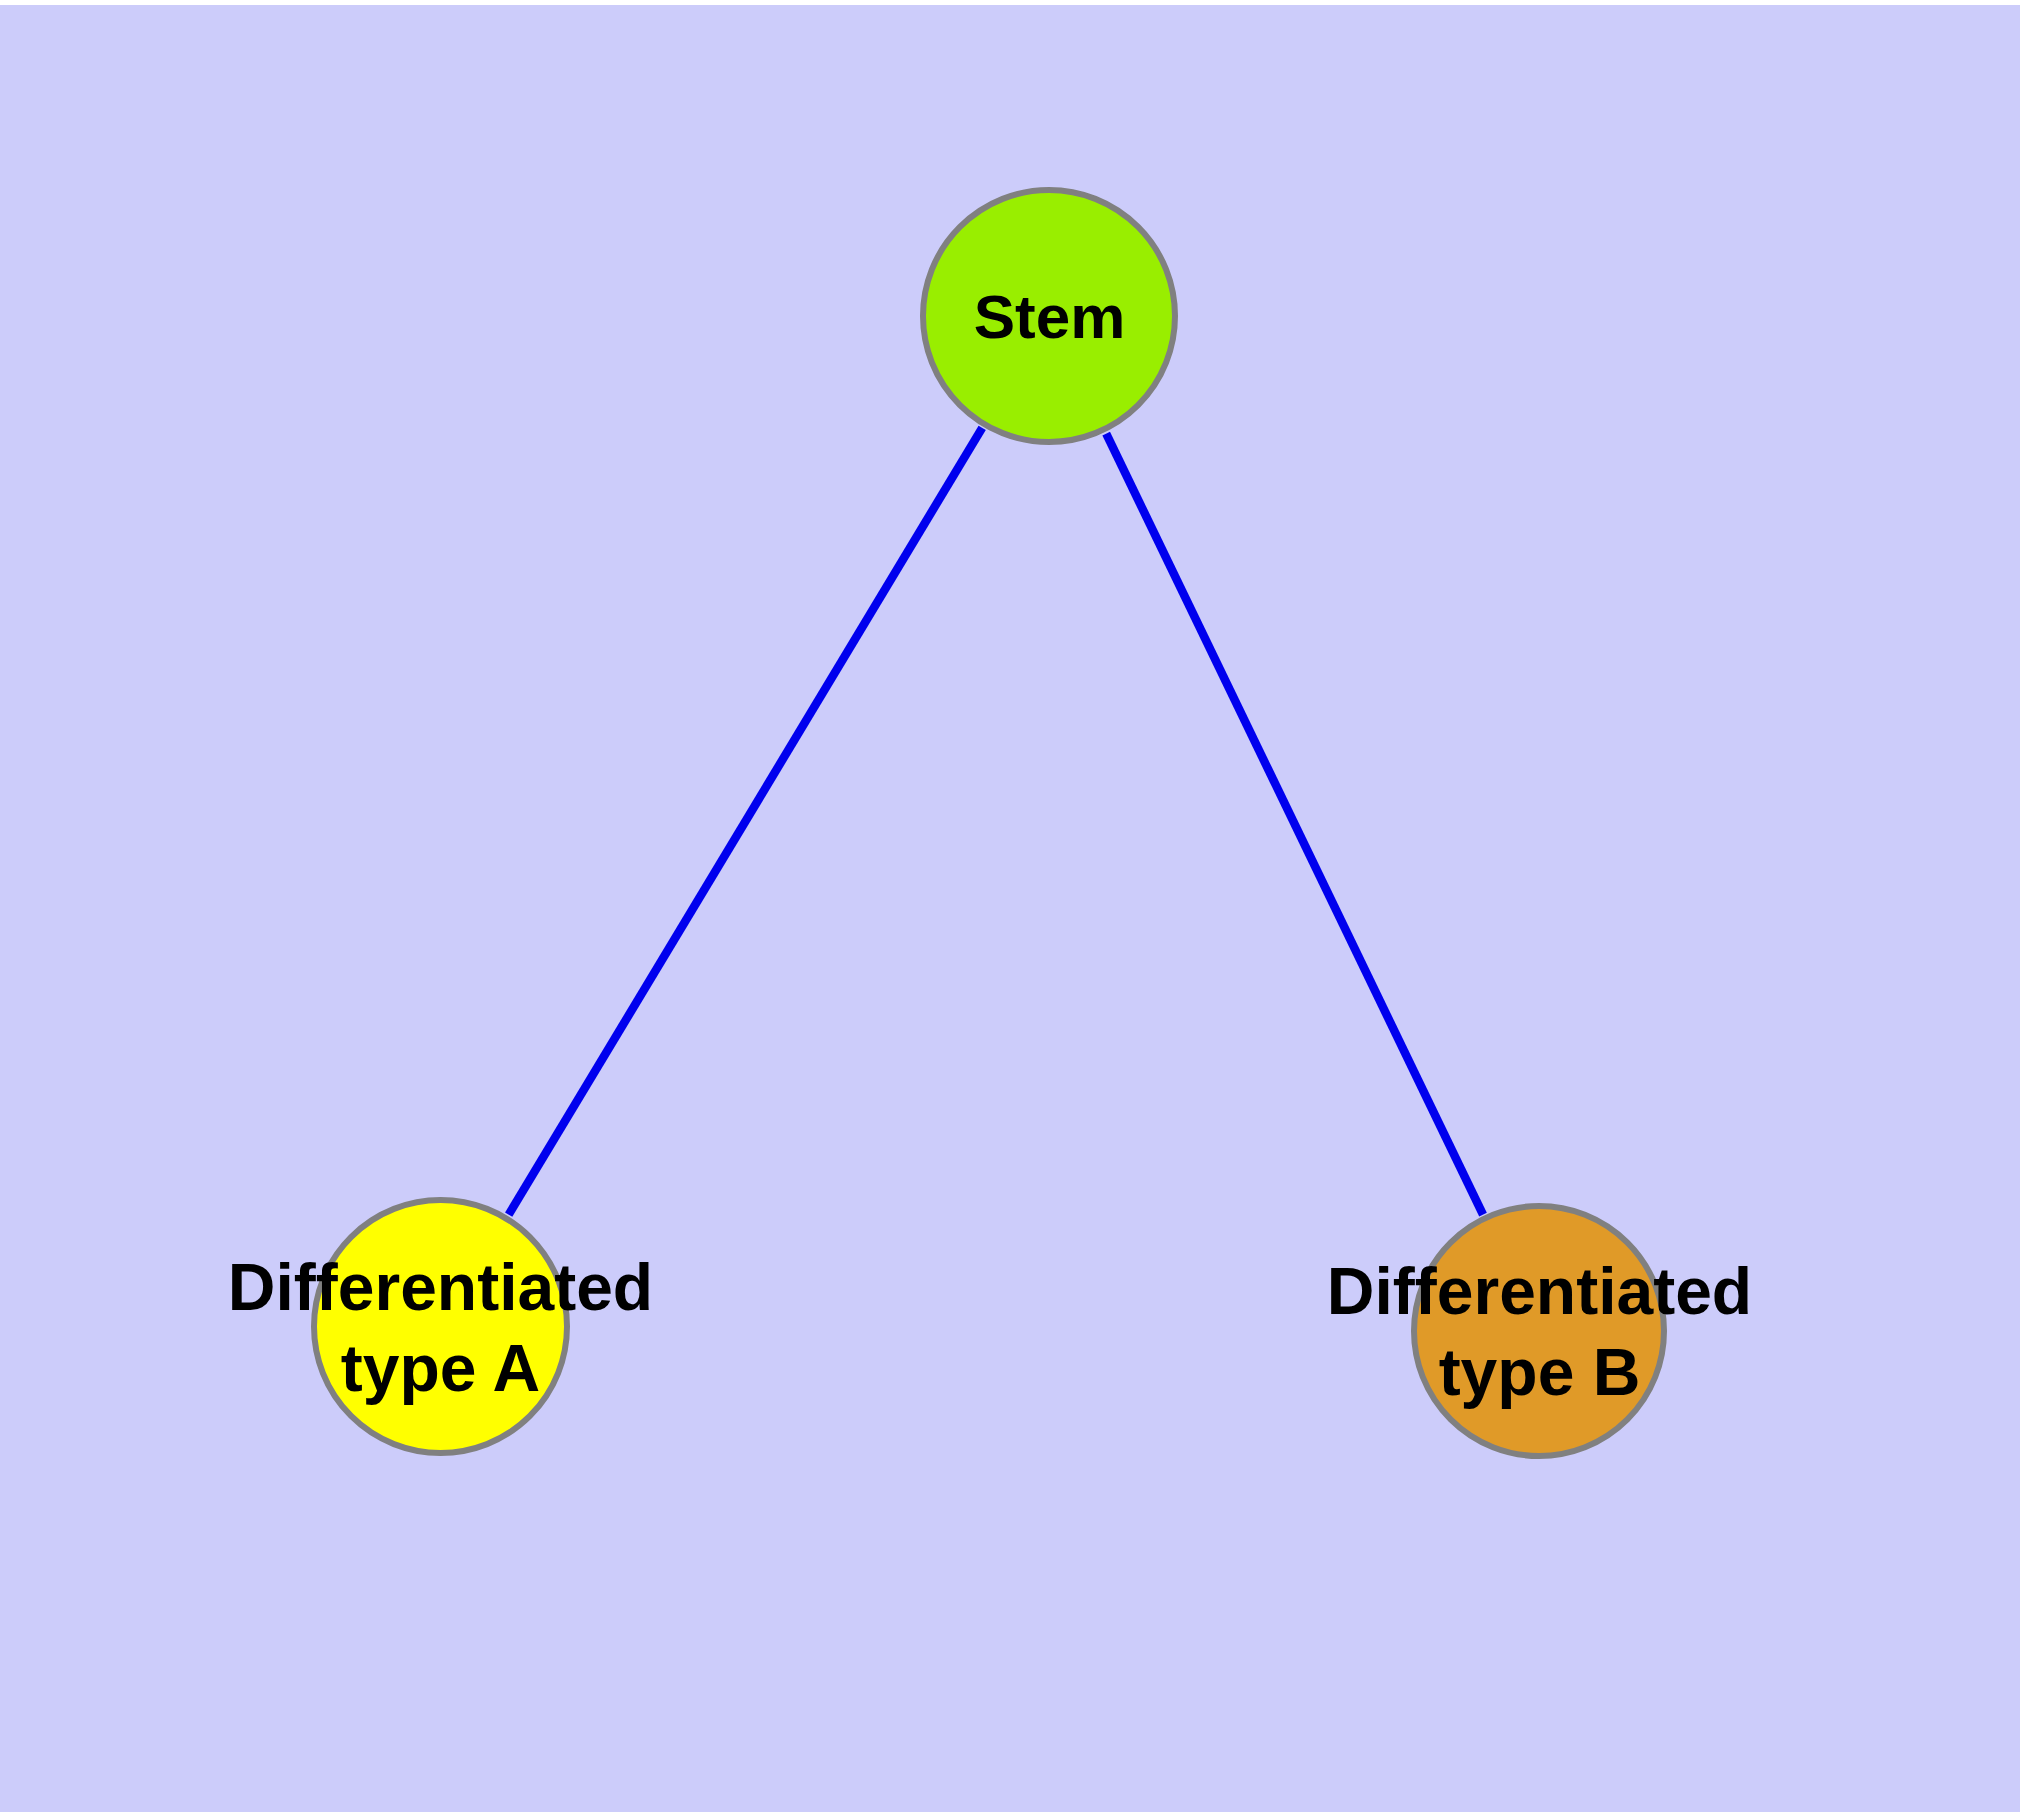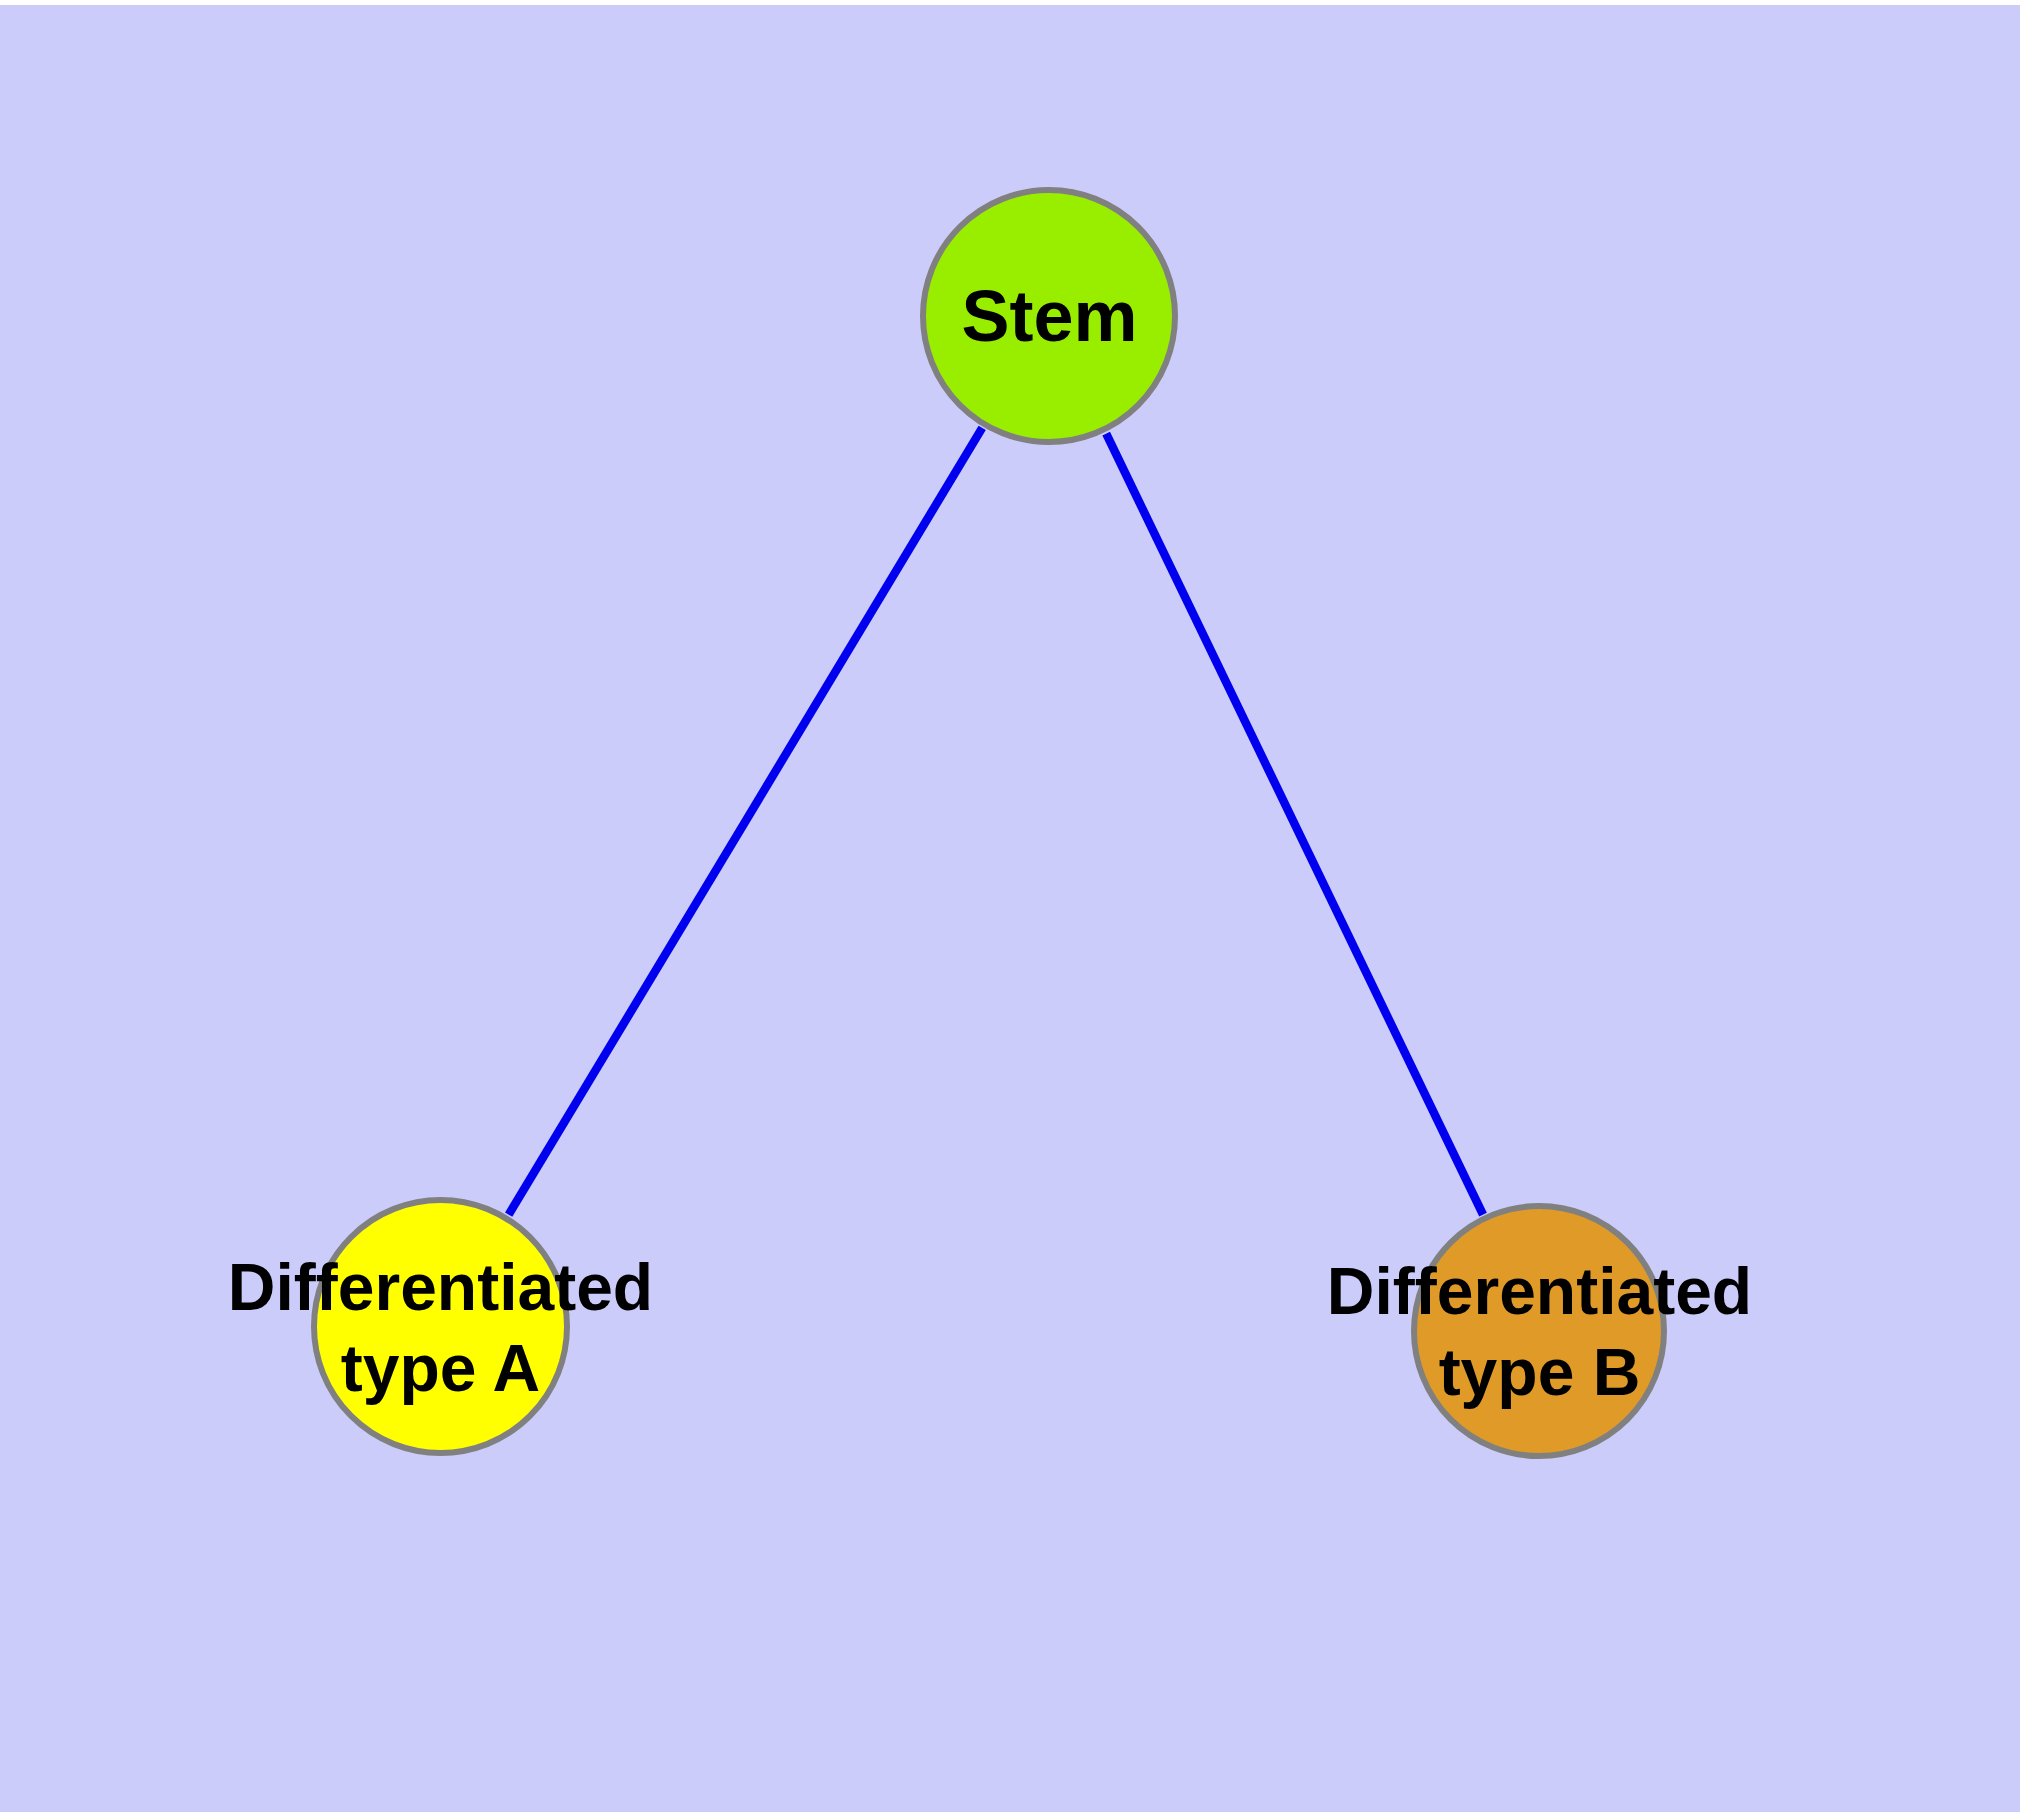--- a/index.html
+++ b/index.html
@@ -61,21 +61,21 @@
 
     <svg id="edge-layer" viewBox="0 0 2384 2132" xmlns="http://www.w3.org/2000/svg">
       <line id="edge-stem-diff_a" x1="1158.5888137489574" y1="498.9464417792394" x2="599.9268433046209" y2="1427.1967631442722" stroke="#0000ee" stroke-width="10" stroke-linecap="butt"></line>
       <line id="edge-stem-diff_b" x1="1304.9189770084704" y1="505.70057864385365" x2="1749.515561803273" y2="1427.2000744642232" stroke="#0000ee" stroke-width="10" stroke-linecap="butt"></line>
     </svg>
 
     <div class="graph-node" id="node-stem" style="left: 920px; top: 182px; width: 258px; height: 258px; background: rgb(153, 238, 0); border-color: rgb(128, 128, 128); border-width: 6.8px;"></div>
     <div class="graph-node" id="node-diff_a" style="left: 311px; top: 1192px; width: 259px; height: 259px; background: rgb(255, 255, 0); border-color: rgb(128, 128, 128); border-width: 6.8px;"></div>
     <div class="graph-node" id="node-diff_b" style="left: 1411px; top: 1198px; width: 256px; height: 256px; background: rgb(224, 154, 40); border-color: rgb(128, 128, 128); border-width: 6.8px;"></div>
 
-    <div class="node-label" id="label-stem" style="font-size: 72px; color: rgb(0, 0, 0); width: 1017px; left: 541px; top: 271px; line-height: 81px;">Stem</div>
+    <div class="node-label" id="label-stem" style="font-size: 62px; color: rgb(0, 0, 0); width: 1017px; left: 541px; top: 271px; line-height: 81px;">Stem</div>
     <div class="node-label" id="label-diff_a" style="font-size: 66px; color: rgb(0, 0, 0); width: 1017px; left: -68px; top: 1242px; line-height: 81px;">Differentiated
 type A</div>
     <div class="node-label" id="label-diff_b" style="font-size: 66px; color: rgb(0, 0, 0); width: 1017px; left: 1031px; top: 1246px; line-height: 81px;">Differentiated
 type B</div>
 
   </div>
 </div>
 
 
 </body></html>

